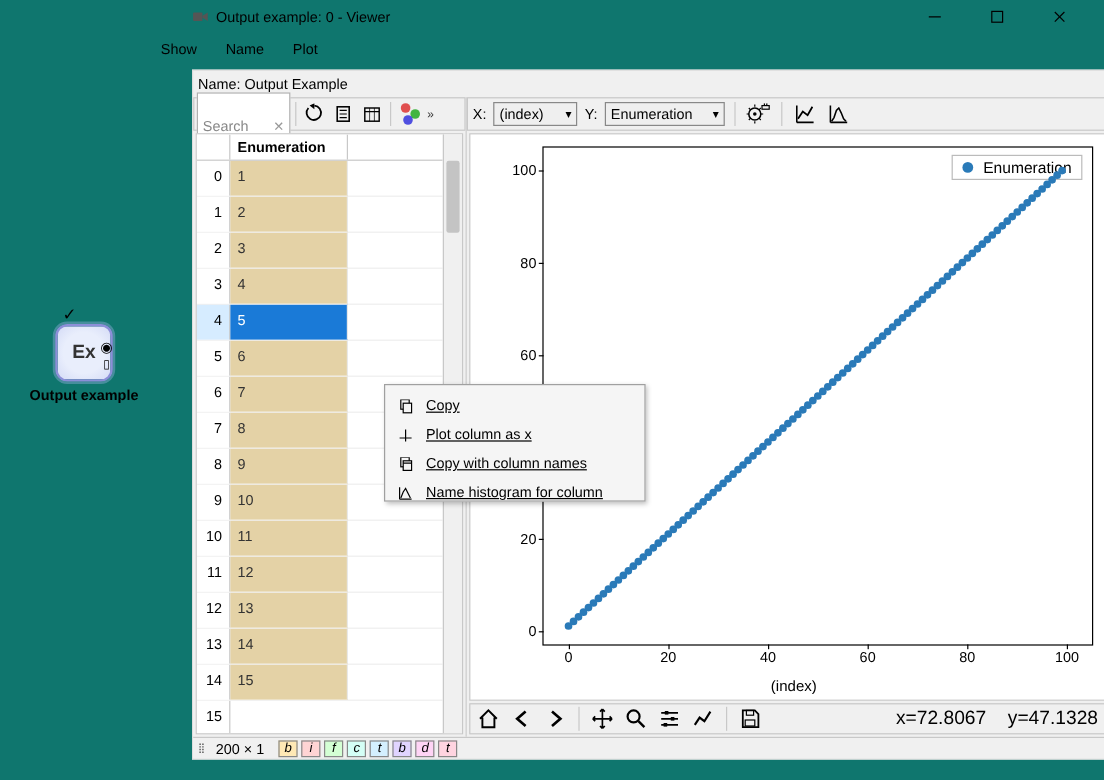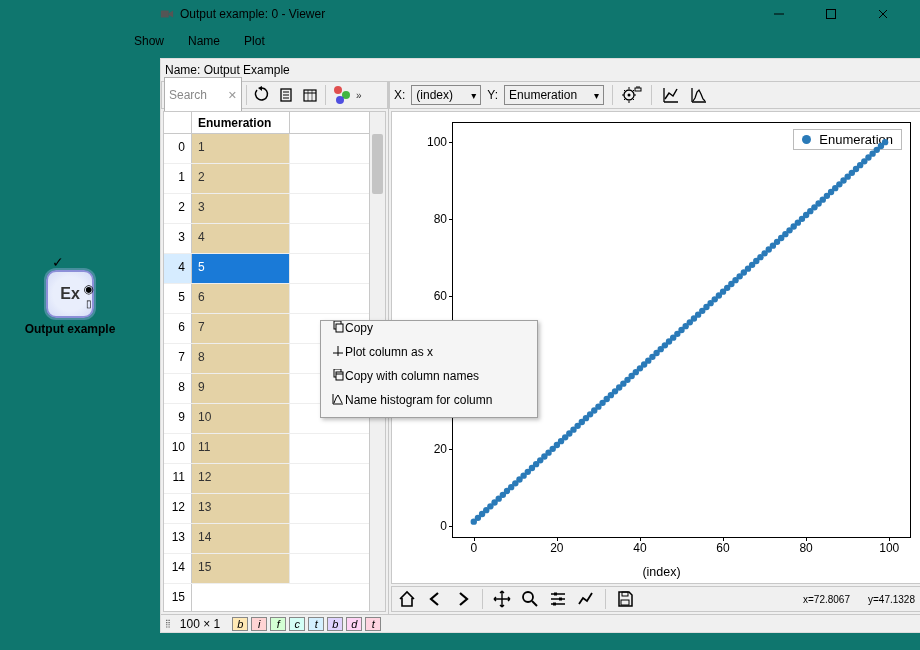--- a/index.html
+++ b/index.html
@@ -32,21 +32,21 @@
   .node-side { position:absolute; right:0; top:12px; display:flex; flex-direction:column; gap:2px; font-size:12px;}
   .node-label { font-weight:bold; margin-top:4px; font-size:12px;}
 
   
   .window { position:absolute; left:130px; top:58px; width:775px; height:575px; border:1px solid #ddd; background:#f0f0f0;margin-left:30px; }
   .win-label { position:absolute; left:4px; top:4px; font-size:12px; }
 
   
   .left-panel { position:absolute; left:0; top:22px; width:228px; bottom:18px; background:#f0f0f0; border-right:1px solid #c8c8c8;}
   .toolbar-row { height:28px; border:1px solid #c8c8c8; margin:0; background:#f0f0f0; display:flex; align-items:center; padding:0 2px; gap:2px; position:relative;}
-  .search-box { flex:0 0 78px; height:36px; border:1px solid #b0b0b0; background:#fff; display:flex; align-items:center; padding:0 4px; color:#888; position:relative;}
+  .search-box { flex:0 0 78px; height:36px; border:1px solid #b0b0b0; background:#fff; display:flex; align-items:flex-end; padding:0 4px; color:#888; position:relative;}
   .search-box .clear { position:absolute; right:4px; color:#999; font-size:11px;}
   .tool-btn { width:22px; height:22px; display:flex; align-items:center; justify-content:center; cursor:default;}
   .sep { width:1px; height:20px; background:#c8c8c8; margin:0 2px;}
   .rgb-dots { position:relative; width:18px; height:18px;}
   .rgb-dots span { position:absolute; width:8px; height:8px; border-radius:50%; opacity:.85;}
   .rgb-dots .r{ background:#d33; left:2px; top:0;}
   .rgb-dots .g{ background:#2a2; right:0; top:5px;}
   .rgb-dots .b{ background:#33d; left:4px; bottom:0;}
   .chev { font-size:10px; color:#333; margin-left:2px;}
 
@@ -84,25 +84,25 @@
   .plot-canvas { position:absolute; left:60px; right:20px; top:10px; bottom:45px; border:1px solid #000;}
   .axis-label-x { position:absolute; bottom:4px; left:50%; transform:translateX(-50%); font-size:12.5px;}
   .legend-box { position:absolute; right:8px; top:6px; border:1px solid #bbb; background:#fff; padding:2px 8px; display:flex; align-items:center; gap:8px; font-size:13px;}
   .legend-dot { width:9px; height:9px; border-radius:50%; background:#2a7ab8;}
   .yt { position:absolute; right:100%; margin-right:6px; transform:translateY(-50%); font-size:12px;}
   .xt { position:absolute; top:100%; margin-top:4px; transform:translateX(-50%); font-size:12px;}
   .tick { position:absolute; background:#000;}
 
   .plot-bottom-bar { position:absolute; left:2px; right:2px; bottom:2px; height:26px; display:flex; align-items:center; gap:6px; padding:0 4px; border:1px solid #c8c8c8; background:#f0f0f0;}
   .plot-bottom-bar .spacer { flex:1;}
-  .coord { font-size:10px; margin-right:12px;}
+  .coord { font-size:16px; margin-right:12px;}
 
   
   .ctx-menu { position:absolute; left:320px; top:320px; width:218px; background:#f5f5f5; border:1px solid #a0a0a0; box-shadow:2px 2px 4px rgba(0,0,0,.25); z-index:50;}
-  .ctx-item { height:24px; display:flex; align-items:flex-start; padding:0 10px; cursor:default;}
+  .ctx-item { height:24px; display:flex; align-items:flex-end; gap:10px; padding:0 10px; cursor:default;text-decoration:underline;}
   .ctx-ico { width:14px; display:flex; justify-content:center; color:#444;}
   svg { display:block; }
 </style>
 </head>
 <body>
 <div class="app">
 
 <div class="title-bar">
   <div class="tb-left">
     <span class="cam-icon">
@@ -498,21 +498,21 @@
             </svg>
           </div>
       <div class="spacer"></div>
       <span class="coord">x=72.8067</span>
       <span class="coord">y=47.1328</span>
     </div>
   </div>
 
   <div class="status-strip">
     <span class="grip">⣿</span>
-    <span class="dims">100 × 1</span>
+    <span class="dims">200 × 1</span>
     <div class="chips" id="chips">
           <div class="chip" style="background: rgb(255, 233, 181);">b</div>
           <div class="chip" style="background: rgb(255, 212, 212);">i</div>
           <div class="chip" style="background: rgb(212, 255, 212);">f</div>
           <div class="chip" style="background: rgb(212, 255, 246);">c</div>
           <div class="chip" style="background: rgb(212, 240, 255);">t</div>
           <div class="chip" style="background: rgb(224, 212, 255);">b</div>
           <div class="chip" style="background: rgb(255, 212, 245);">d</div>
           <div class="chip" style="background: rgb(255, 212, 224);">t</div>
         </div>

